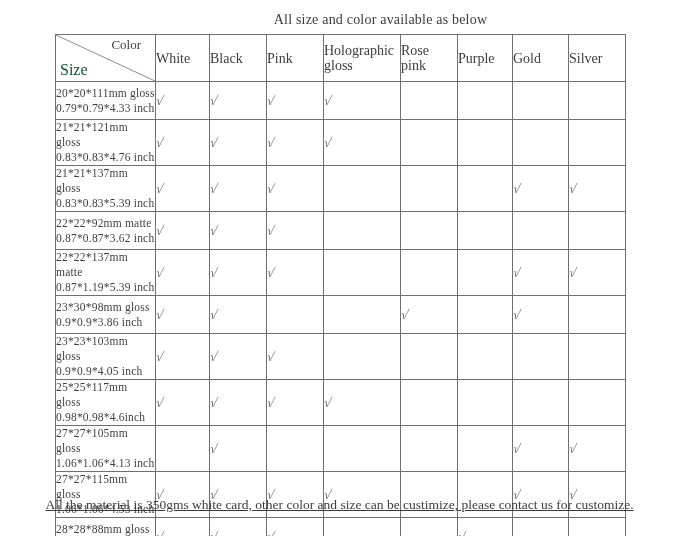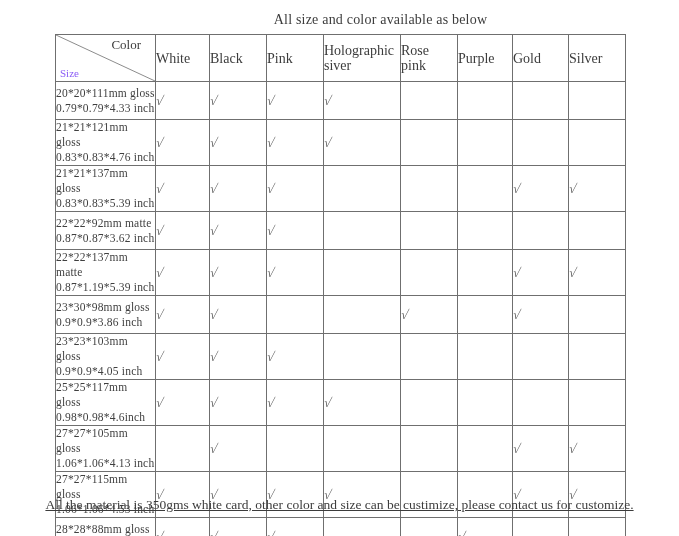--- a/index.html
+++ b/index.html
@@ -65,22 +65,22 @@
     position: absolute;
     top: 2px;
     right: 14px;
     font-size: 13px;
     color: #3c3c3c;
   }
   .corner-size {
     position: absolute;
     bottom: 2px;
     left: 4px;
-    font-size: 11px;
-    color: #8b5cf6;
+    font-size: 16px;
+    color: #14532d;
   }
   td.sizecell {
     font-size: 11.5px;
     line-height: 15px;
     padding: 2px 2px 2px 4px;
     color: #3f3f3f;
     letter-spacing: 0.2px;
   }
   td.checkcell {
     font-size: 13px;
@@ -127,21 +127,21 @@
           <svg viewBox="0 0 100 41" preserveAspectRatio="none">
             <line x1="0" y1="0" x2="100" y2="41" stroke="#6f6f6f" stroke-width="0.8" vector-effect="non-scaling-stroke"></line>
           </svg>
           <span class="corner-color">Color</span>
           <span class="corner-size">Size</span>
         </th>
 
       <th class="colhead">White</th>
           <th class="colhead">Black</th>
           <th class="colhead">Pink</th>
-          <th class="colhead">Holographic siver</th>
+          <th class="colhead">Holographic gloss</th>
           <th class="colhead">Rose pink</th>
           <th class="colhead">Purple</th>
           <th class="colhead">Gold</th>
           <th class="colhead">Silver</th>
         </tr>
     </thead>
     <tbody>
 
     <tr>
           <td class="sizecell">

